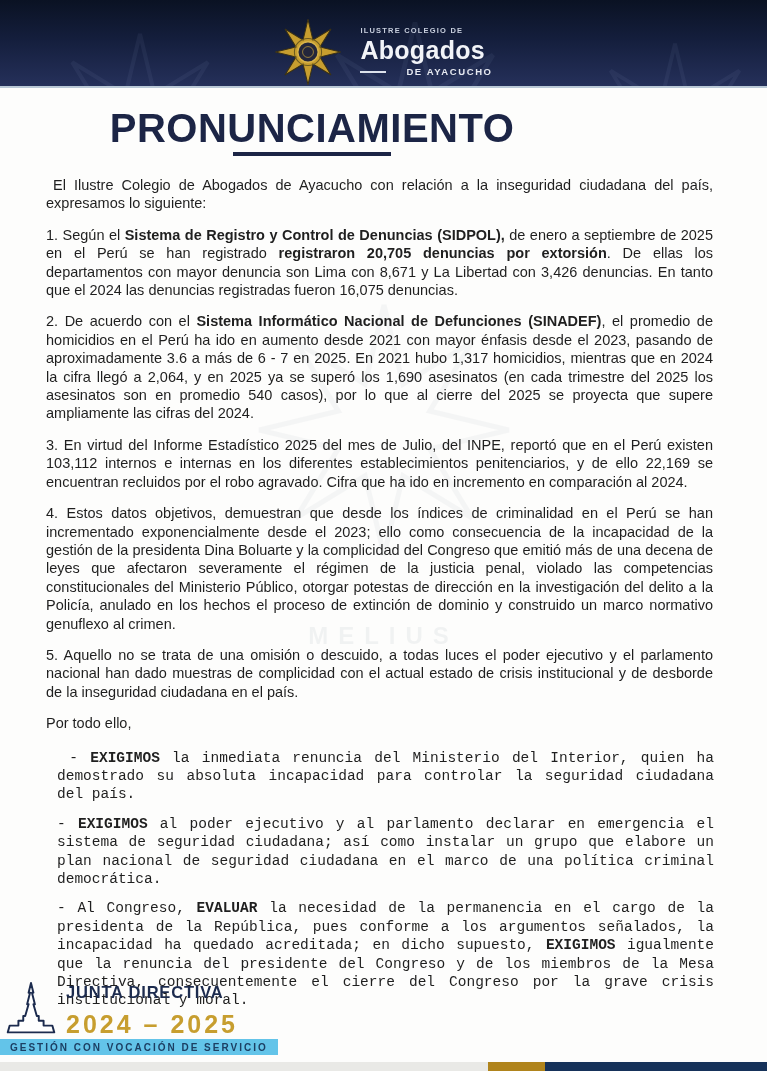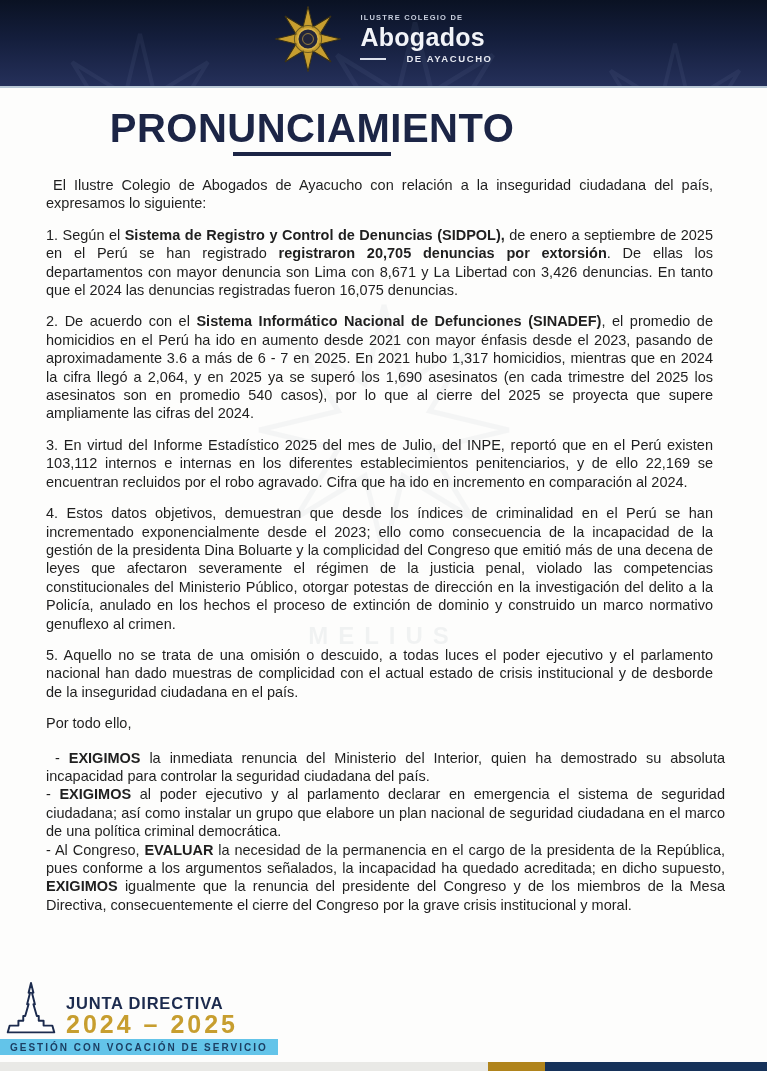--- a/index.html
+++ b/index.html
@@ -15,21 +15,21 @@
   .page{
     position:relative; width:767px; height:1071px; margin:0 auto;
     background:#fdfdfc; overflow:hidden;
   }
 
   
   .header{
     position:absolute; top:0; left:0; width:767px; height:88px;
     background:linear-gradient(180deg, var(--header-navy-top) 0%, #141e3c 45%, var(--header-navy-bottom) 100%);
     border-bottom:2px solid #b9c8d6;
-    display:flex; align-items:center; justify-content:center;
+    display:flex; align-items:flex-end; justify-content:center;
   }
   .header-watermarks{position:absolute; inset:0; overflow:hidden; pointer-events:none;}
   .header-watermarks svg{position:absolute; opacity:0.07;}
   .brand{position:relative; display:flex; align-items:center; gap:18px; margin-top:-8px;}
   .brand-star{width:68px; height:68px; flex:0 0 auto;}
   .brand-text{display:flex; flex-direction:column; line-height:1.05;}
   .brand-small{font-size:7.5px; letter-spacing:1.2px; color:#c7cedd; font-weight:bold; margin-bottom:2px;}
   .brand-main{font-size:25px; color:#f2f4f8; font-weight:bold; letter-spacing:0.3px;}
   .brand-sub-row{display:flex; align-items:center; gap:20px; margin-top:3px;}
   .brand-dash{display:inline-block; width:26px; height:2px; background:#dde2ec;}
@@ -44,21 +44,21 @@
 
   
   .doc-body{
     position:absolute; top:176px; left:46px; width:679px;
     font-size:14.5px; line-height:18.4px; color:var(--body-ink);
     text-align:justify;
   }
   .para{margin:0 12px 13px 0;}
   .intro{text-indent:7px;}
   .por-todo{text-align:left; margin:5px 0 16px 0;}
-  .demands p{margin:0;}
+  .demands p{margin:11px;font-family:Liberation Mono, monospace;}
 
   
   .watermark{
     position:absolute; top:300px; left:0; width:767px; text-align:center;
     pointer-events:none; user-select:none;
   }
   .watermark svg{opacity:0.05;}
   .watermark-text{
     font-size:24px; font-weight:bold; letter-spacing:10px; color:#5a6a7a; opacity:0.07;
     margin-top:58px;
@@ -66,21 +66,21 @@
 
   
   .footer-logo{
     position:absolute; left:0; bottom:16px; width:767px;
     display:flex; flex-direction:column; align-items:flex-start;
   }
   .footer-row{display:flex; align-items:flex-end; gap:4px; margin-bottom:-6px;}
   .monument{width:62px; height:64px; margin-bottom:0;}
   .footer-text{display:flex; flex-direction:column; line-height:1; padding-bottom:8px;}
   .junta{font-size:16.5px; font-weight:bold; color:#1c2b4e; letter-spacing:0.8px;}
-  .years{font-size:25px; font-weight:bold; color:var(--gold); letter-spacing:3px; margin-top:1px;}
+  .years{font-size:25px; font-weight:bold; color:var(--gold); letter-spacing:3px; margin-top:12px;}
   .ribbon{
     background:var(--ribbon-blue); color:var(--ribbon-ink);
     font-size:10px; font-weight:bold; letter-spacing:2px;
     padding:3px 10px 2px; position:relative; z-index:2;
   }
 
   
   .bottom-bar{position:absolute; left:0; bottom:0; width:767px; height:9px; display:flex;}
   .bar-gray{width:488px; background:var(--bar-gray);}
   .bar-gold{width:57px; background:var(--gold-dark);}

